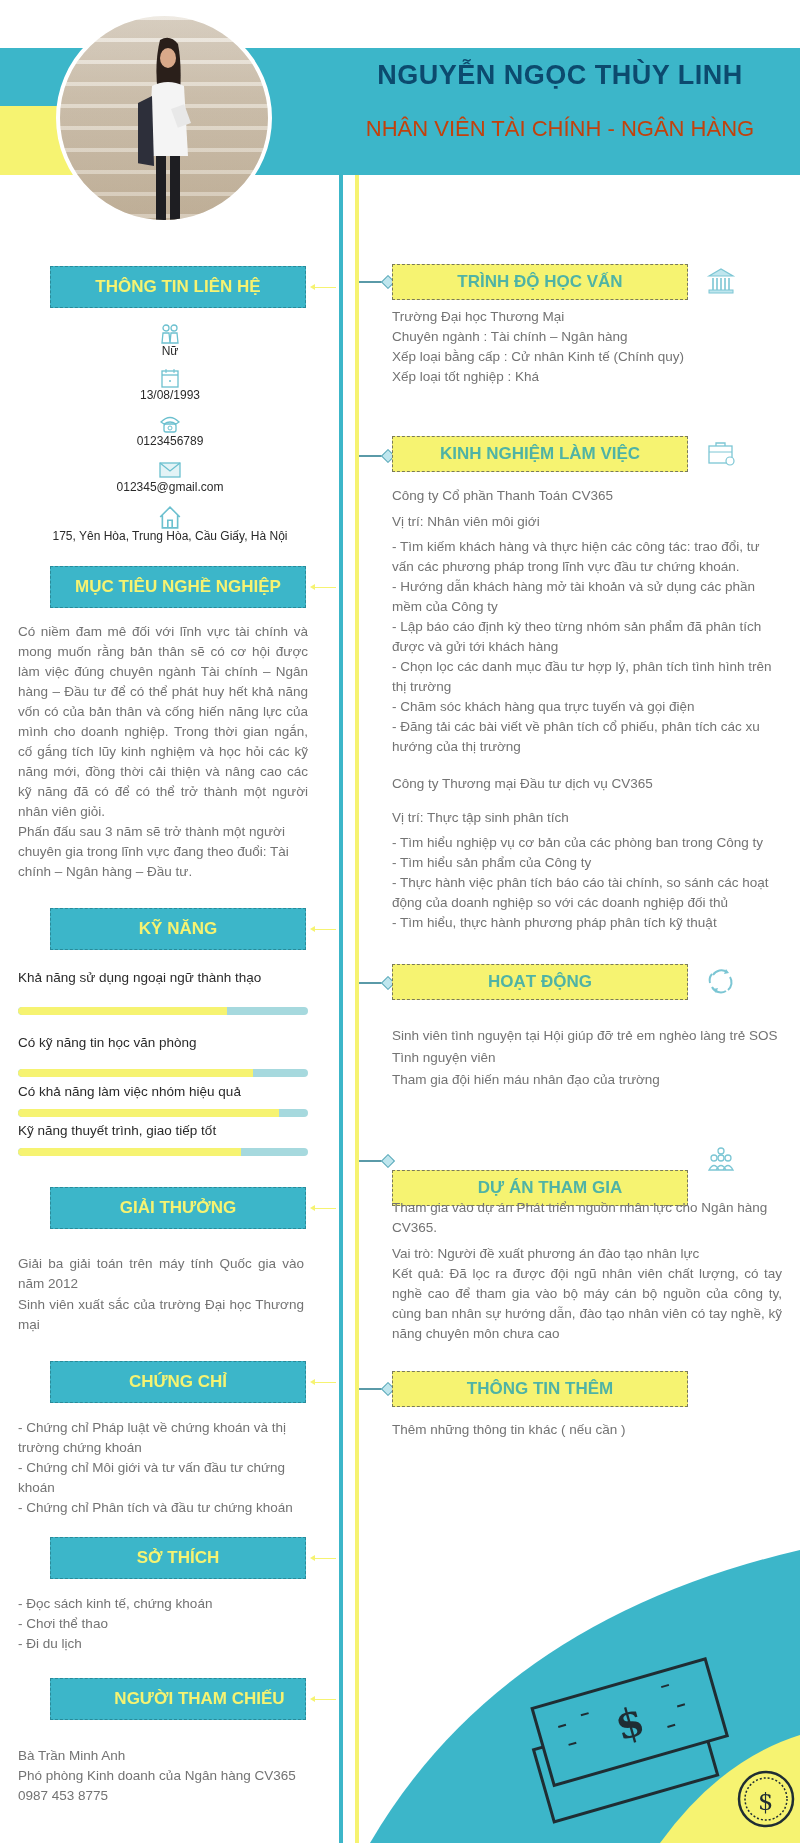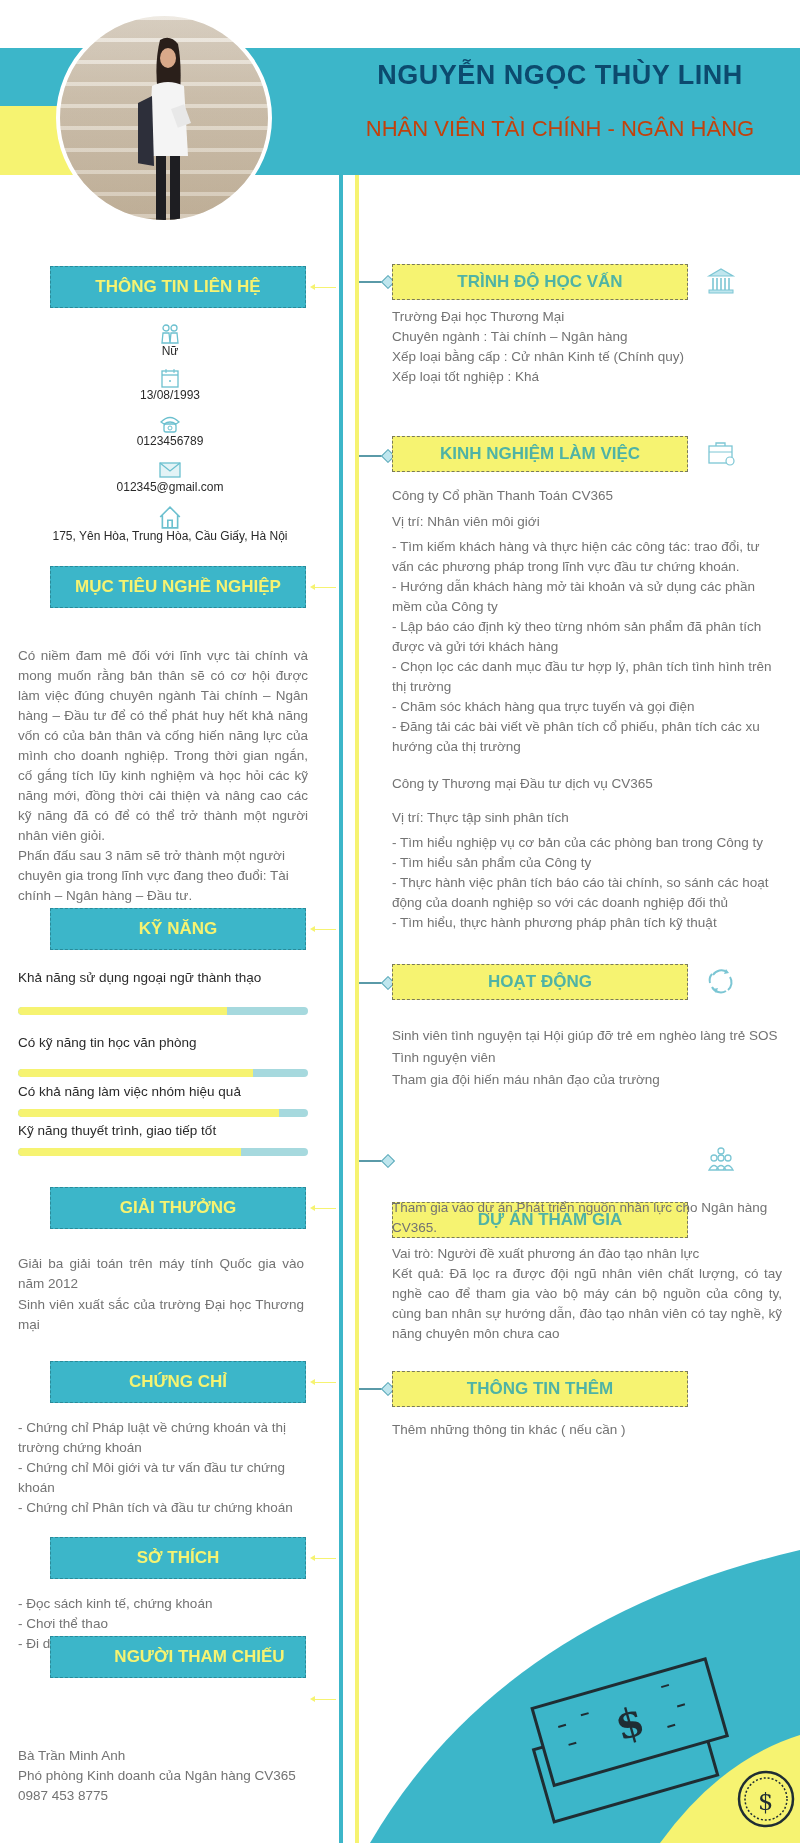--- a/index.html
+++ b/index.html
@@ -109,21 +109,21 @@
 </div>
 <div class="contact-item" style="top:505px;">
   <svg class="contact-icon" viewBox="0 0 22 22" style="height:24px;width:24px;">
       <path d="M2 11 l9 -9 l9 9 M4 9 v12 h14 v-12 M9 21 v-7 h4 v7" fill="none" stroke="currentColor" stroke-width="1.5"></path>
     </svg>
   <span>175, Yên Hòa, Trung Hòa, Cầu Giấy, Hà Nội</span>
 </div>
 
 <div class="lhead" style="top:566px;">MỤC TIÊU NGHỀ NGHIỆP</div>
 <div class="larrow" style="top:587px;"></div>
-<div class="txt" style="left:18px; top:622px; width:290px;margin-top:24px;">
+<div class="txt" style="left:18px; top:622px; width:290px;">
   <p class="justify">Có niềm đam mê đối với lĩnh vực tài chính và mong muốn rằng bản thân sẽ có cơ hội được làm việc đúng chuyên ngành Tài chính – Ngân hàng – Đầu tư để có thể phát huy hết khả năng vốn có của bản thân và cống hiến năng lực của mình cho doanh nghiệp. Trong thời gian ngắn, cố gắng tích lũy kinh nghiệm và học hỏi các kỹ năng mới, đồng thời cải thiện và nâng cao các kỹ năng đã có để có thể trở thành một người nhân viên giỏi.</p>
   <p>Phấn đấu sau 3 năm sẽ trở thành một người chuyên gia trong lĩnh vực đang theo đuổi: Tài chính – Ngân hàng – Đầu tư.</p>
 </div>
 
 <div class="lhead" style="top:908px;">KỸ NĂNG</div>
 <div class="larrow" style="top:929px;"></div>
 
 <div class="skill-label" style="top:970px;">Khả năng sử dụng ngoại ngữ thành thạo</div>
 <div class="skill-bar" style="top:1007px;">
     <div class="skill-fill" style="width:72%;"></div>
@@ -158,21 +158,21 @@
 </div>
 
 <div class="lhead" style="top:1537px;">SỞ THÍCH</div>
 <div class="larrow" style="top:1558px;"></div>
 <div class="txt" style="left:18px; top:1594px; width:290px;">
   <p>- Đọc sách kinh tế, chứng khoán</p>
   <p>- Chơi thể thao</p>
   <p>- Đi du lịch</p>
 </div>
 
-<div class="lhead" style="top:1636px;padding-left:43px;">NGƯỜI THAM CHIẾU</div>
+<div class="lhead" style="top:1678px;padding-left:43px;">NGƯỜI THAM CHIẾU</div>
 <div class="larrow" style="top:1699px;"></div>
 <div class="txt" style="left:18px; top:1746px; width:300px;">
   <p>Bà Trần Minh Anh</p>
   <p>Phó phòng Kinh doanh của Ngân hàng CV365</p>
   <p>0987 453 8775</p>
 </div>
 
 <div class="rconn" style="top:281px;"></div>
 <div class="rhead" style="top:264px;">TRÌNH ĐỘ HỌC VẤN</div>
 <svg class="ricon" style="top:266px;" viewBox="0 0 30 30">
@@ -233,21 +233,21 @@
     </g>
     <path d="M20 3 l3 4 l-5 1z M10 27 l-3 -4 l5 -1z" fill="currentColor"></path>
   </svg>
 <div class="txt" style="left:392px; top:1026px; width:390px;">
   <p>Sinh viên tình nguyện tại Hội giúp đỡ trẻ em nghèo làng trẻ SOS</p>
   <p style="margin-top:2px;">Tình nguyện viên</p>
   <p style="margin-top:2px;">Tham gia đội hiến máu nhân đạo của trường</p>
 </div>
 
 <div class="rconn" style="top:1160px;"></div>
-<div class="rhead" style="top:1202px;padding-left:20px;">DỰ ÁN THAM GIA</div>
+<div class="rhead" style="top:1170px;padding-left:20px;">DỰ ÁN THAM GIA</div>
 <svg class="ricon" style="top:1145px;" viewBox="0 0 30 30">
     <g fill="none" stroke="currentColor" stroke-width="1.3">
       <circle cx="15" cy="6" r="3"></circle>
       <circle cx="8" cy="13" r="3"></circle>
       <circle cx="15" cy="13" r="3"></circle>
       <circle cx="22" cy="13" r="3"></circle>
       <path d="M3 25 q5 -9 10 0z M10 25 q5 -9 10 0z M17 25 q5 -9 10 0z"></path>
     </g>
   </svg>
 <div class="txt" style="left:392px; top:1198px; width:390px;">

